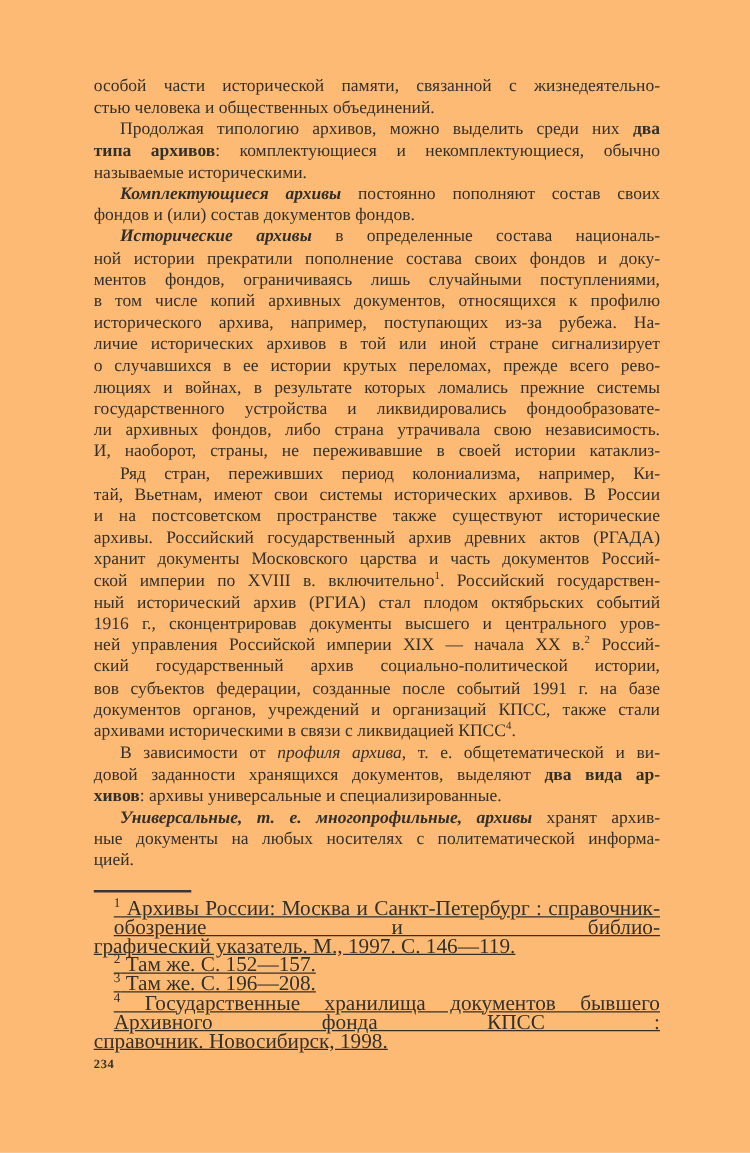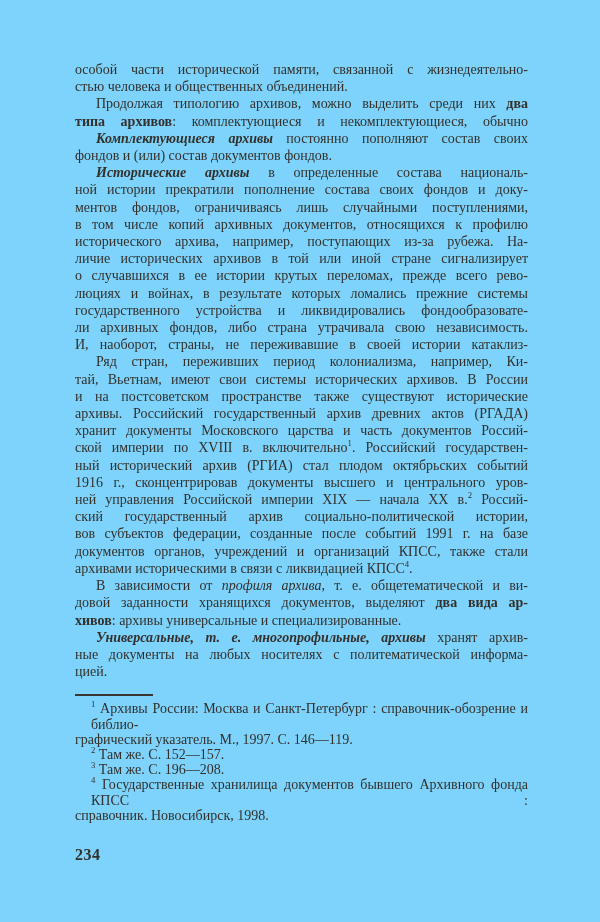--- a/index.html
+++ b/index.html
@@ -2,21 +2,21 @@
 <html><head>
 <meta charset="utf-8">
 <style>
   html, body { margin: 0; padding: 0; }
   body { background: #e8e8e8; }
   .page {
     position: relative;
     width: 600px;
     height: 922px;
     margin: 0 auto;
-    background: #7dd3fc;
+    background: #fdba74;
     color: #33302b;
     font-family: "Liberation Serif", "DejaVu Serif", serif;
     overflow: hidden;
   }
   .textblock {
     position: absolute;
     left: 75px;
     top: 61px;
     width: 453px;
   }
@@ -38,46 +38,48 @@
     vertical-align: super;
     line-height: 0;
   }
   .fn-rule {
     width: 78px;
     height: 0;
     border-top: 2px solid #3a3631;
     margin: 14px 0 5px 0;
   }
   .footnotes .line {
-    font-size: 14px;
+    font-size: 17px;
     line-height: 15.2px;
+    text-decoration: underline;
   }
   .footnotes .para.indent .line.firstline { padding-left: 16px; }
   .page-number {
     position: absolute;
     left: 75px;
     top: 846px;
-    font-size: 16px;
+    font-size: 10px;
     font-weight: bold;
     letter-spacing: 0.5px;
   }
 </style>
 </head>
 <body>
 
 <div class="page">
   <div class="textblock">
     <main>
         <div class="para">
           <div class="line firstline"><span>особой части исторической памяти, связанной с жизнедеятельно-</span></div>
           <div class="line lastline"><span>стью человека и общественных объединений.</span></div>
         </div>
         <div class="para indent">
           <div class="line firstline"><span>Продолжая типологию архивов, можно выделить среди них </span><span class="r-b">два</span></div>
           <div class="line"><span class="r-b">типа архивов</span><span>: комплектующиеся и некомплектующиеся, обычно</span></div>
+          <div class="line lastline"><span>называемые историческими.</span></div>
         </div>
         <div class="para indent">
           <div class="line firstline"><span class="r-bi">Комплектующиеся архивы</span><span> постоянно пополняют состав своих</span></div>
           <div class="line lastline"><span>фондов и (или) состав документов фондов.</span></div>
         </div>
         <div class="para indent">
           <div class="line firstline"><span class="r-bi">Исторические архивы</span><span> в определенные состава националь-</span></div>
           <div class="line"><span>ной истории прекратили пополнение состава своих фондов и доку-</span></div>
           <div class="line"><span>ментов фондов, ограничиваясь лишь случайными поступлениями,</span></div>
           <div class="line"><span>в том числе копий архивных документов, относящихся к профилю</span></div>

